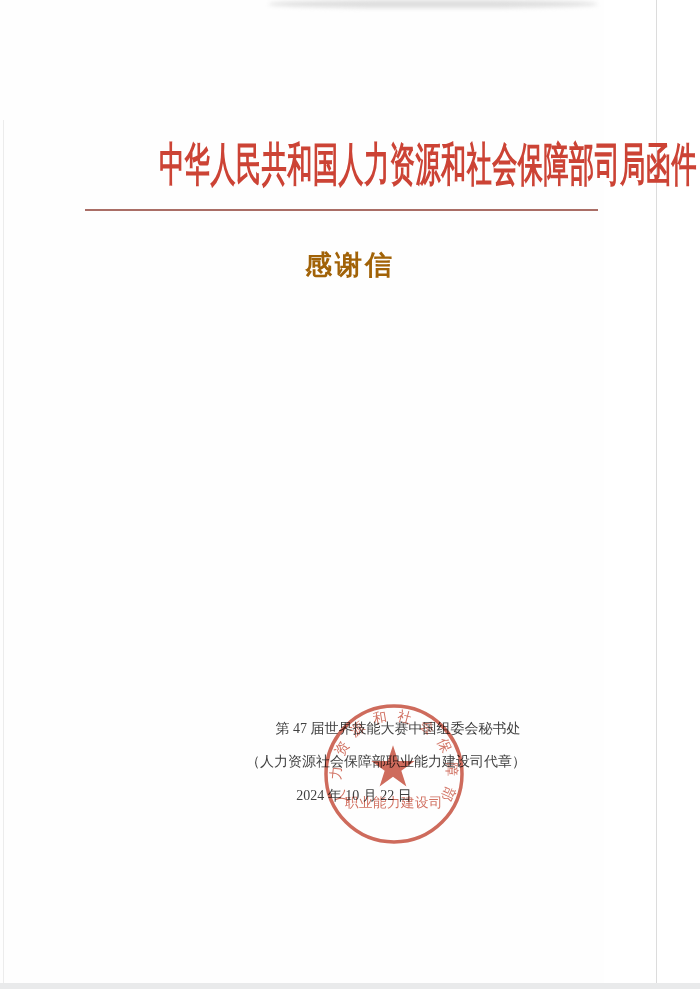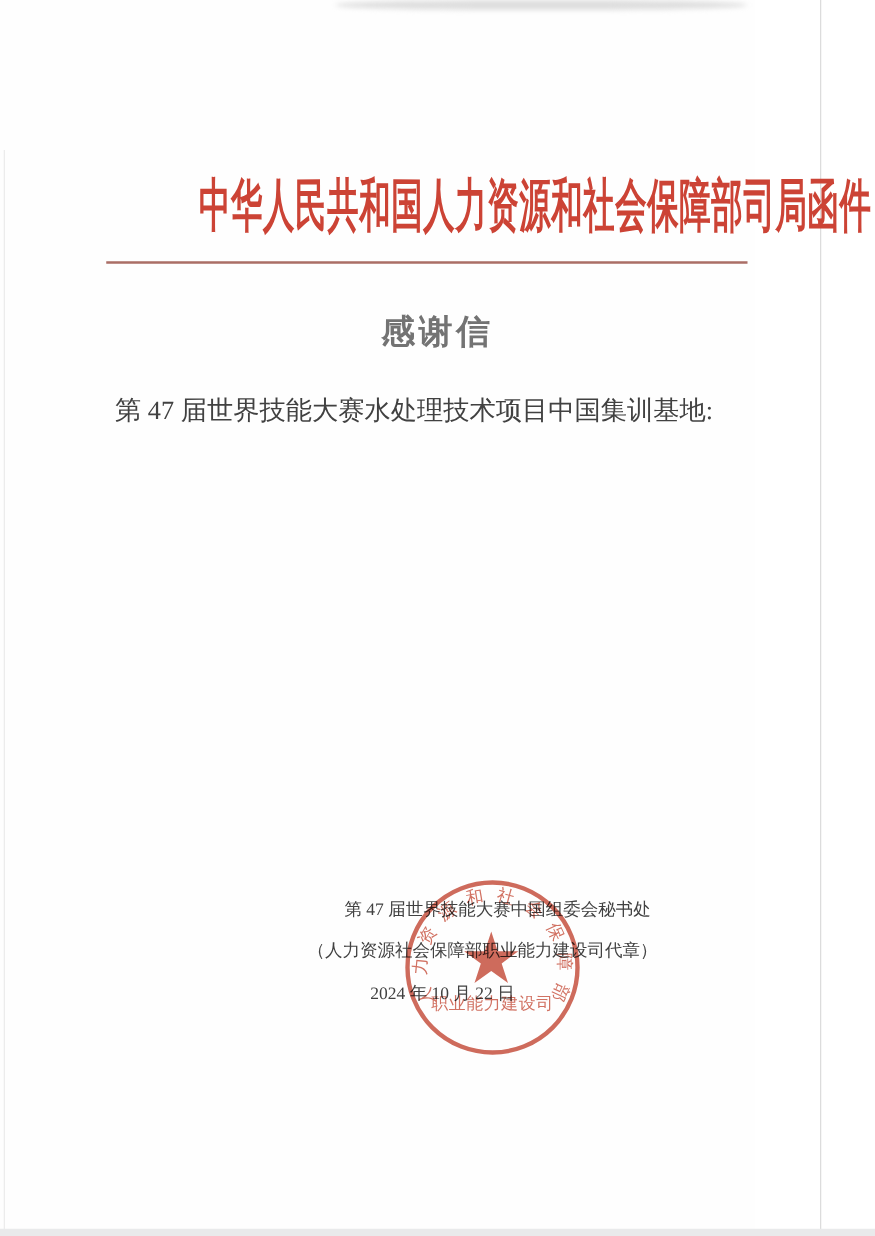--- a/index.html
+++ b/index.html
@@ -37,21 +37,21 @@
     letter-spacing:1px;
   }
   .letterhead-rule{
     position:absolute;left:85px;top:209px;width:513px;height:2px;
     background:#aa6e66;
   }
   
   .letter-heading{
     position:absolute;left:0;top:248px;width:700px;
     text-align:center;font-size:27px;line-height:34px;font-weight:bold;
-    letter-spacing:3px;color:#737373;
+    letter-spacing:3px;color:#a16207;
   }
   
   .letter-body{
     position:absolute;left:92px;top:312px;width:512px;
     font-size:21px;line-height:32.6px;color:#414141;
     text-align:justify;text-justify:inter-character;
   }
   .letter-body p{margin:0;}
   .letter-body p.indent{text-indent:2em;}
   
@@ -90,21 +90,20 @@
   <div class="scan-edge-left"></div>
   <div class="scan-band-bottom"></div>
 
   <div class="letterhead-title">中华人民共和国人力资源和社会保障部司局函件</div>
 
   <div class="letterhead-rule"></div>
 
   <div class="letter-heading">感谢信</div>
 
   <div class="letter-body">
-    <p>第 47 届世界技能大赛水处理技术项目中国集训基地:</p>
   </div>
 
   <div class="signature-block">
     <div class="sig-line-1">第 47 届世界技能大赛中国组委会秘书处</div>
     <div class="sig-line-2">（人力资源社会保障部职业能力建设司代章）</div>
     <div class="sig-date">2024 年 10 月 22 日</div>
   </div>
 
   <svg class="seal" viewBox="0 0 150 150">
     <defs>

